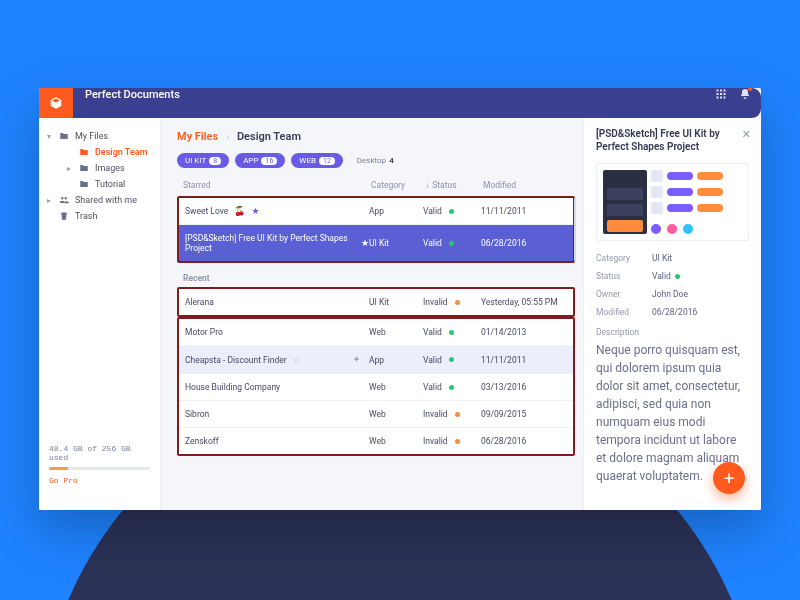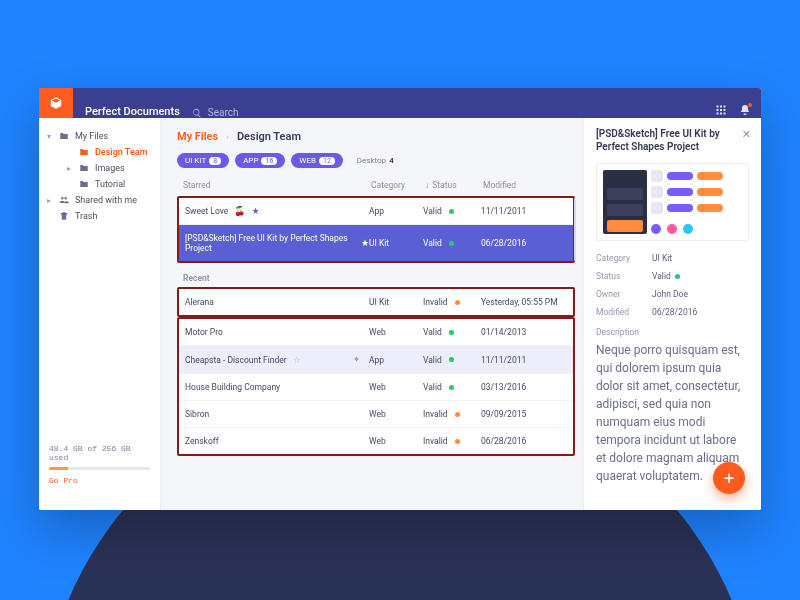--- a/index.html
+++ b/index.html
@@ -1,20 +1,20 @@
 <!DOCTYPE html>
 <html><head>
 <meta charset="utf-8">
 <style>
   * { box-sizing: border-box; margin: 0; padding: 0; }
   html,body { width:800px; height:600px; font-family: -apple-system, "Segoe UI", Roboto, Arial, sans-serif; overflow:hidden;}
   body { background:#1f83ff; position:relative; }
   .bg-shape { position:absolute; width:720px; height:720px; border-radius:50%; background:#2b3257; top:380px; left:40px; }
   .window { position:absolute; left:39px; top:88px; width:722px; height:422px; background:#f5f6f9; border-radius:2px; box-shadow:0 20px 50px rgba(0,0,0,.25); overflow:hidden; display:flex; flex-direction:column;}
-  .topbar { height:30px; background:#3b3f8f; display:flex; align-items:flex-end; color:#fff; font-size:10px; position:relative;}
+  .topbar { height:30px; background:#3b3f8f; display:flex; align-items:flex-start; color:#fff; font-size:10px; position:relative;border-radius:9px;}
   .brand-block { width:34px; height:30px; background:#ff5b1e; display:flex; align-items:center; justify-content:center;}
   .brand-block svg { width:14px; height:14px; fill:#fff;}
   .app-title { padding:0 12px; font-weight:500; font-size:11px; white-space:nowrap;}
   .topbar .search { display:flex; align-items:center; color:#b8badf; gap:6px; flex:1;}
   .topbar .search svg { width:10px; height:10px; fill:#b8badf;}
   .topbar-right { position:absolute; right:10px; display:flex; gap:12px; align-items:center;}
   .topbar-right svg { width:12px; height:12px; fill:#e0e2f5;}
   .bell-wrap { position:relative;}
   .bell-dot { position:absolute; width:4px; height:4px; background:#ff5b1e; border-radius:50%; top:-1px; right:-1px;}
   .body { flex:1; display:flex; min-height:0;}
@@ -98,26 +98,20 @@
 
 <div class="window">
 
   <div class="topbar">
     <div class="brand-block">
       <svg viewBox="0 0 24 24">
           <path d="M12 2 3 7v10l9 5 9-5V7l-9-5zm0 2.3 6.5 3.6L12 11.5 5.5 7.9 12 4.3z"></path>
         </svg>
     </div>
     <div class="app-title">Perfect Documents</div>
-    <div class="search">
-      <svg viewBox="0 0 24 24">
-          <path d="M10 2a8 8 0 015.3 13.9l5.4 5.4-1.4 1.4-5.4-5.4A8 8 0 1110 2zm0 2a6 6 0 100 12 6 6 0 000-12z"></path>
-        </svg>
-      <span>Search</span>
-    </div>
     <div class="topbar-right">
       <span>
         <svg viewBox="0 0 24 24">
             <path d="M3 3h4v4H3zM10 3h4v4h-4zM17 3h4v4h-4zM3 10h4v4H3zM10 10h4v4h-4zM17 10h4v4h-4zM3 17h4v4H3zM10 17h4v4h-4zM17 17h4v4h-4z"></path>
           </svg>
       </span>
       <span class="bell-wrap">
         <svg viewBox="0 0 24 24">
             <path d="M12 2a6 6 0 00-6 6v4l-2 3v1h16v-1l-2-3V8a6 6 0 00-6-6zm0 20a3 3 0 003-3H9a3 3 0 003 3z"></path>
           </svg>

